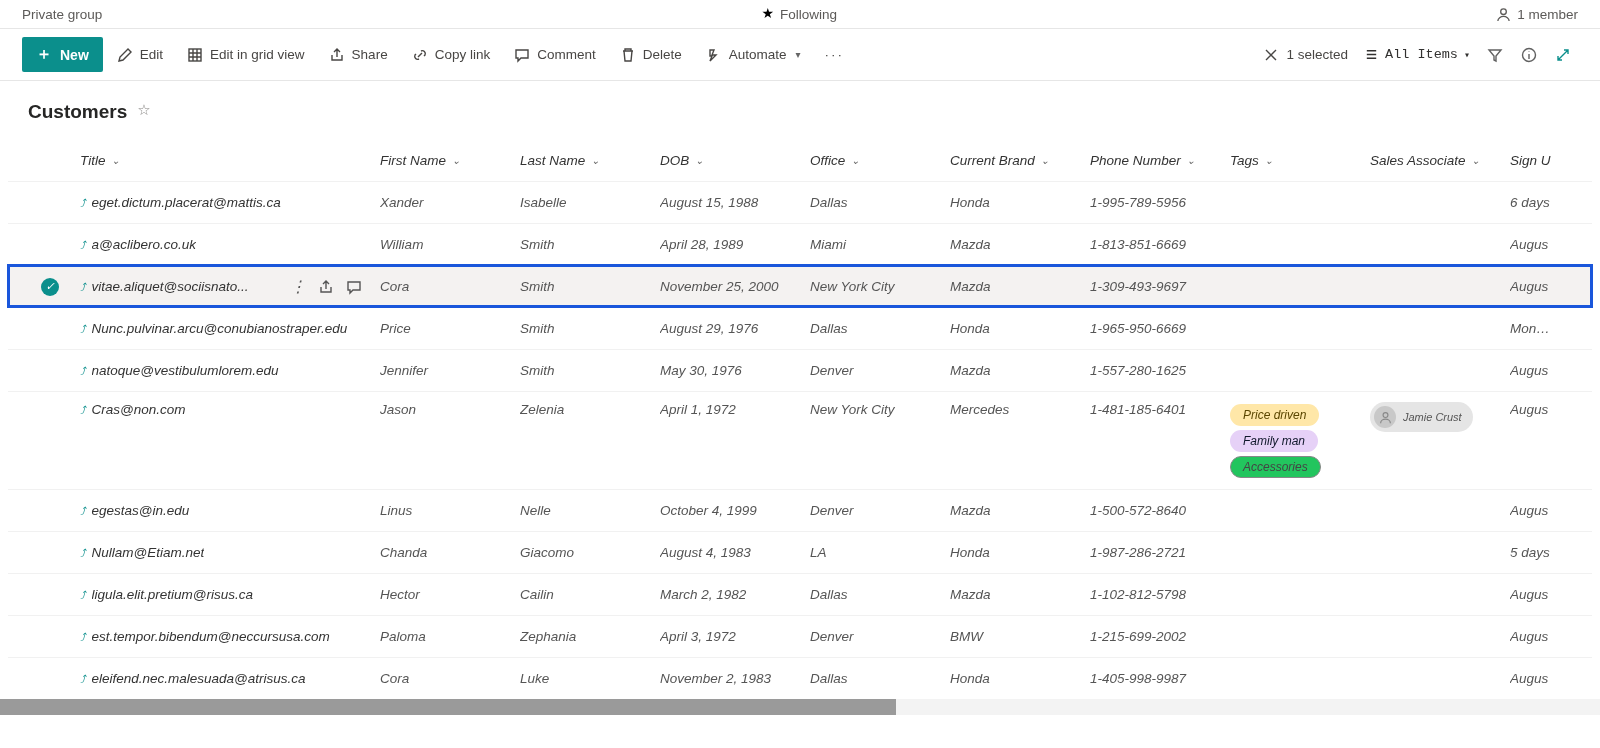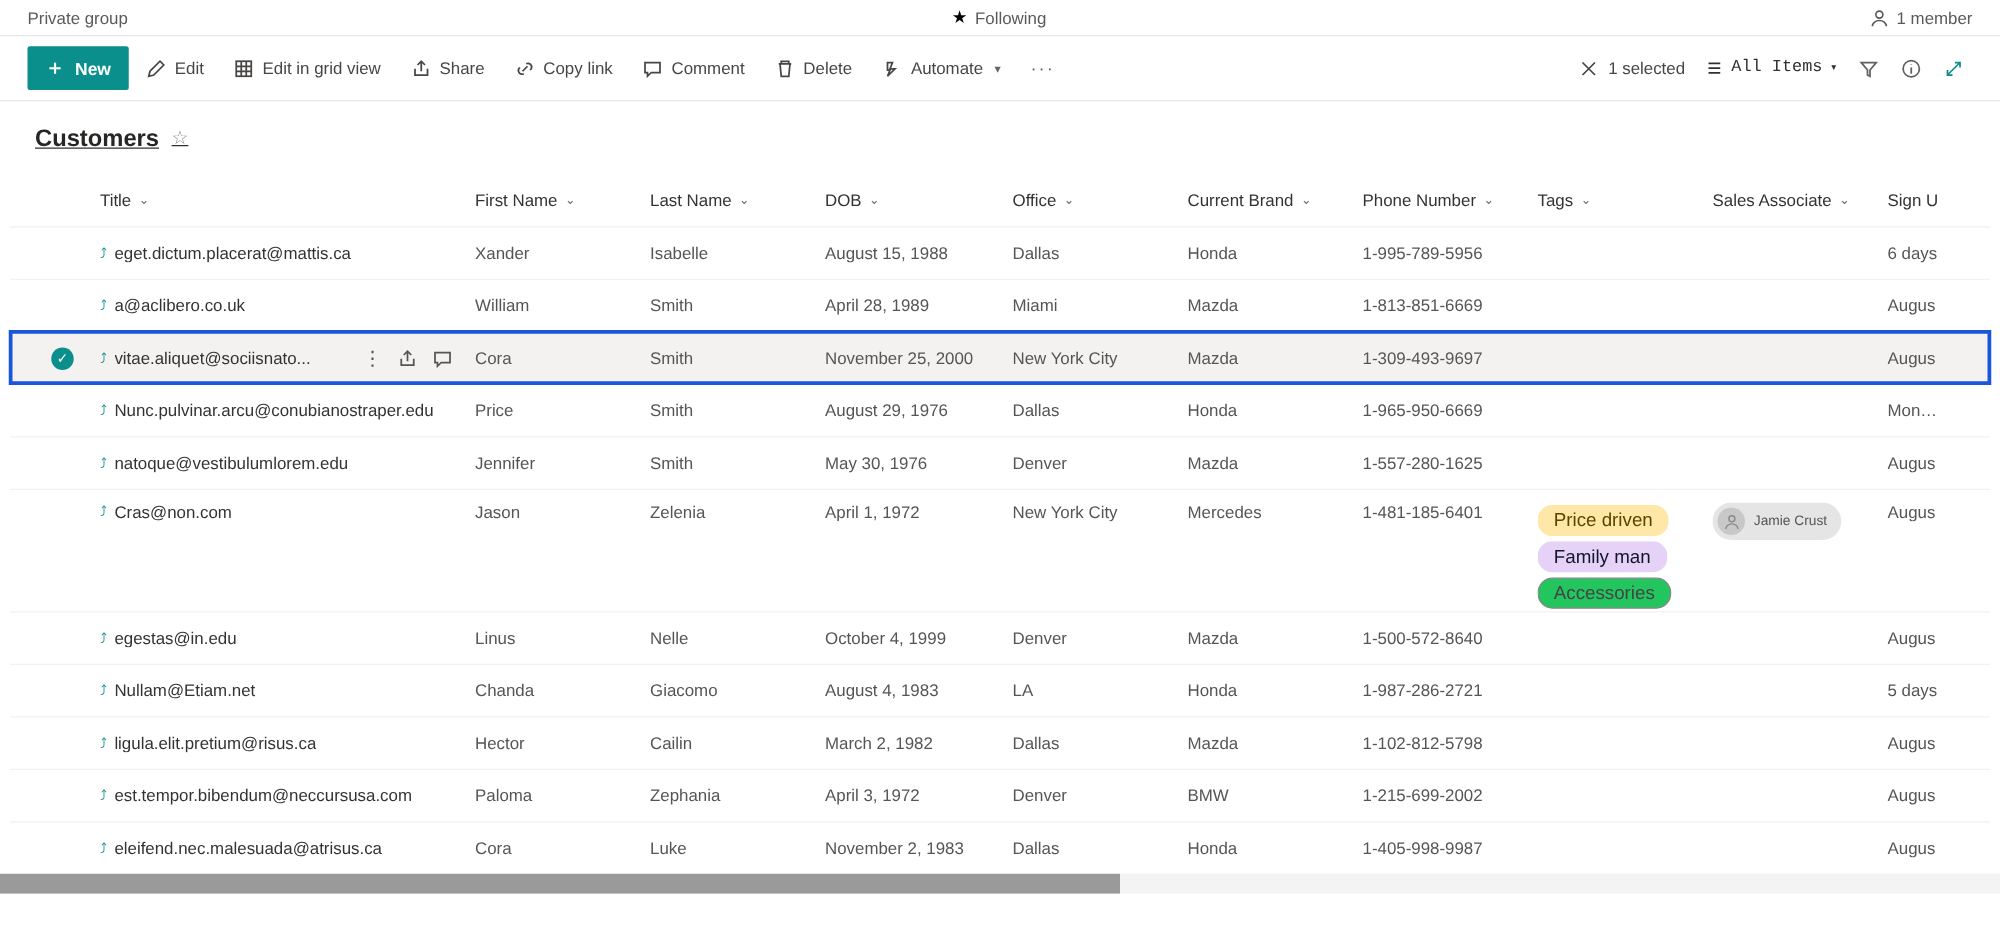--- a/index.html
+++ b/index.html
@@ -10,37 +10,37 @@
   .rule { border: 0; border-top: 1px solid #e6e6e6; }
   .cmdbar { display: flex; align-items: center; padding: 8px 22px; gap: 4px; }
   .cmdbar .spacer { flex: 1; }
   .btn-new { background: #0b8f8c; color: #fff; display: flex; align-items: center; gap: 8px; padding: 7px 14px; font-weight: 600; border-radius: 2px; font-size: 14px; }
   .cmd { display: flex; align-items: center; gap: 7px; padding: 6px 10px; color: #484644; cursor: pointer; }
   .cmd svg { width: 16px; height: 16px; }
   .cmd .chev { font-size: 10px; color: #666; margin-left: 2px; }
   .sel-ind { display: flex; align-items: center; gap: 8px; color: #484644; padding: 0 6px; }
   .view-pick { display: flex; align-items: center; gap: 6px; padding: 0 6px; font-family: Liberation Mono, monospace; }
   .icon-btn { width: 30px; display: flex; align-items: center; justify-content: center; color: #616161; }
-  .title-row { padding: 20px 32px 16px 28px; display: flex; gap: 10px; text-decoration: underline; }
+  .title-row { padding: 20px 32px 16px 28px; display: flex; gap: 10px; }
   .title-row h1 { font-size: 19px; font-weight: 600; color: #262625; }
   .title-row .fav { color: #8a8886; font-size: 15px; }
   .listwrap { padding: 0 8px 0 8px; overflow-x: hidden; }
-  .colhead, .row { display: grid; grid-template-columns: 60px 300px 140px 140px 150px 140px 140px 140px 140px 140px 50px; align-items: center; min-height: 42px; padding-left: 12px; }
+  .colhead, .row { display: grid; grid-template-columns: 60px 300px 140px 140px 150px 140px 140px 140px 140px 140px 50px; align-items: center; min-height: 42px; padding-left: 12px; font-style: italic; }
   .colhead { color: #333; font-weight: 500; }
   .colhead .hcell { display: flex; align-items: center; gap: 6px; cursor: pointer; }
   .colhead .hcell .cv { font-size: 10px; color: #666; }
   .row { border-top: 1px solid #f1f1f1; color: #555; }
   .row .cell { white-space: nowrap; overflow: hidden; text-overflow: ellipsis; padding-right: 10px; }
   .row .titlecell { display: flex; align-items: center; gap: 6px; color: #333; }
   .row .titlecell .mini-icon { color: #0b8f8c; font-size: 11px; }
   .row.selected { background: #f4f2f1; outline: 3px solid #1a56db; outline-offset: -2px; }
   .sel-col { display: flex; align-items: center; justify-content: center; }
   .select-circle { width: 18px; height: 18px; border-radius: 50%; background: #0b8f8c; color: #fff; display: flex; align-items: center; justify-content: center; font-size: 11px; }
   .row-actions { display: flex; align-items: center; gap: 12px; color: #555; padding-right: 8px; }
-  .tag { display: inline-block; padding: 3px 12px; border-radius: 12px; font-size: 15px; margin: 2px 4px 2px 0; border: 1px solid transparent; }
+  .tag { display: inline-block; padding: 3px 12px; border-radius: 12px; font-size: 12px; margin: 2px 4px 2px 0; border: 1px solid transparent; }
   .tag.yellow { background: #ffe7a8; color: #5b4600; }
   .tag.lilac { background: #e6d1f7; color: #0f172a; }
   .tag.outline { background: #22c55e; border: 1px solid #888; color: #444; }
   .assoc { display: inline-flex; align-items: center; gap: 7px; background: #e5e5e5; padding: 4px 11px 4px 4px; border-radius: 16px; color: #555; font-size: 11px; }
   .assoc .av { width: 22px; height: 22px; border-radius: 50%; background: #c8c8c8; display: flex; align-items: center; justify-content: center; color: #888; }
   .tallrow { min-height: 98px; align-items: flex-start; padding-top: 10px; }
   .tallrow .cell { white-space: normal; }
   .hscroll { height: 16px; background: #f3f3f3; display: flex; }
   .hscroll .thumb { height: 100%; background: #9a9a9a; }
   svg { stroke: currentColor; fill: none; stroke-width: 1.4; }

